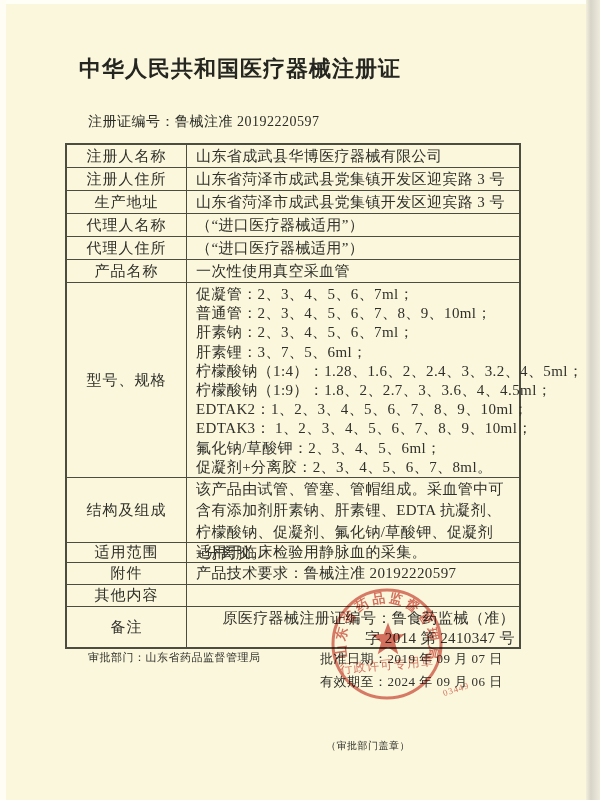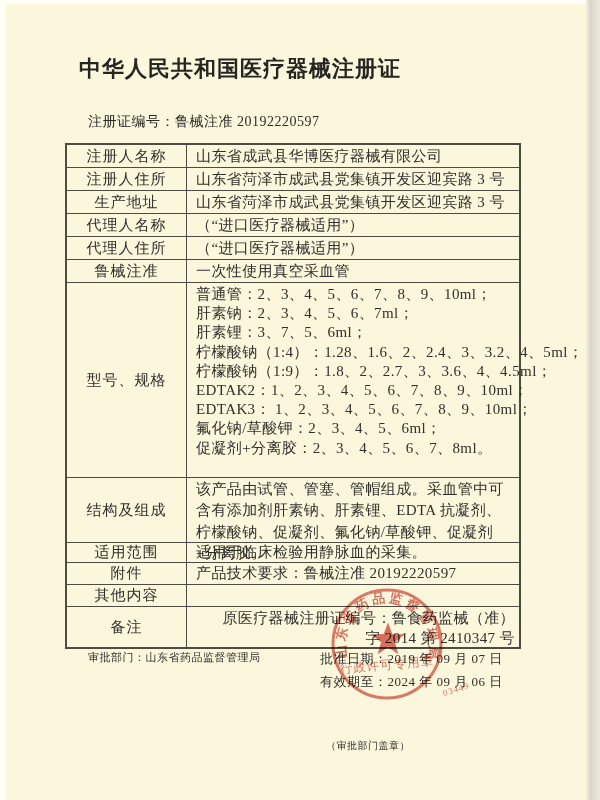--- a/index.html
+++ b/index.html
@@ -85,26 +85,27 @@
   </div>
   <div class="t-row h-std">
     <div class="t-label">代理人名称</div>
     <div class="t-value">（“进口医疗器械适用”）</div>
   </div>
   <div class="t-row h-std">
     <div class="t-label">代理人住所</div>
     <div class="t-value">（“进口医疗器械适用”）</div>
   </div>
   <div class="t-row h-std">
-    <div class="t-label">鲁械注准</div>
+    <div class="t-label">产品名称</div>
     <div class="t-value">一次性使用真空采血管</div>
   </div>
   <div class="t-row h-spec">
     <div class="t-label">型号、规格</div>
     <div class="t-value block spec-lines">
+      <div class="spec-line">促凝管：2、3、4、5、6、7ml；</div>
       <div class="spec-line">普通管：2、3、4、5、6、7、8、9、10ml；</div>
       <div class="spec-line">肝素钠：2、3、4、5、6、7ml；</div>
       <div class="spec-line">肝素锂：3、7、5、6ml；</div>
       <div class="spec-line">柠檬酸钠（1:4）：1.28、1.6、2、2.4、3、3.2、4、5ml；</div>
       <div class="spec-line">柠檬酸钠（1:9）：1.8、2、2.7、3、3.6、4、4.5ml；</div>
       <div class="spec-line">EDTAK2：1、2、3、4、5、6、7、8、9、10ml；</div>
       <div class="spec-line">EDTAK3： 1、2、3、4、5、6、7、8、9、10ml；</div>
       <div class="spec-line">氟化钠/草酸钾：2、3、4、5、6ml；</div>
       <div class="spec-line">促凝剂+分离胶：2、3、4、5、6、7、8ml。</div>
     </div>

